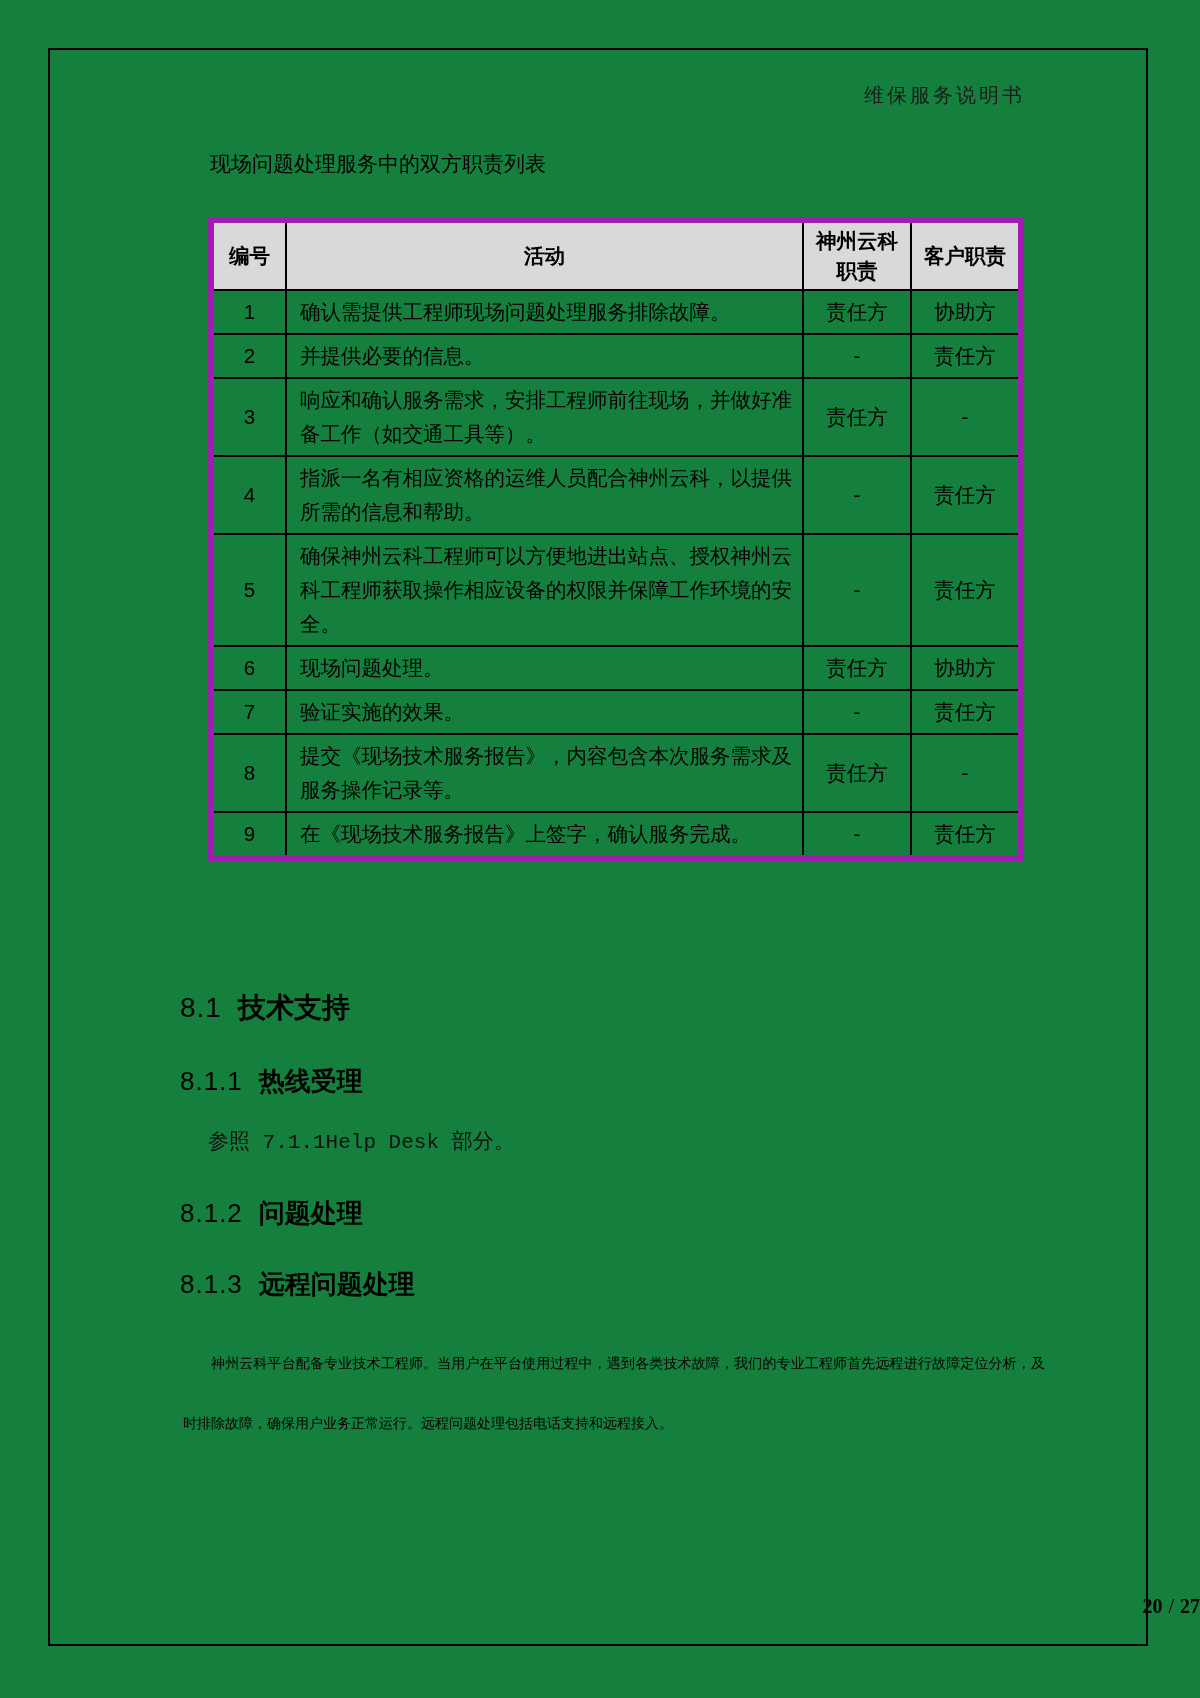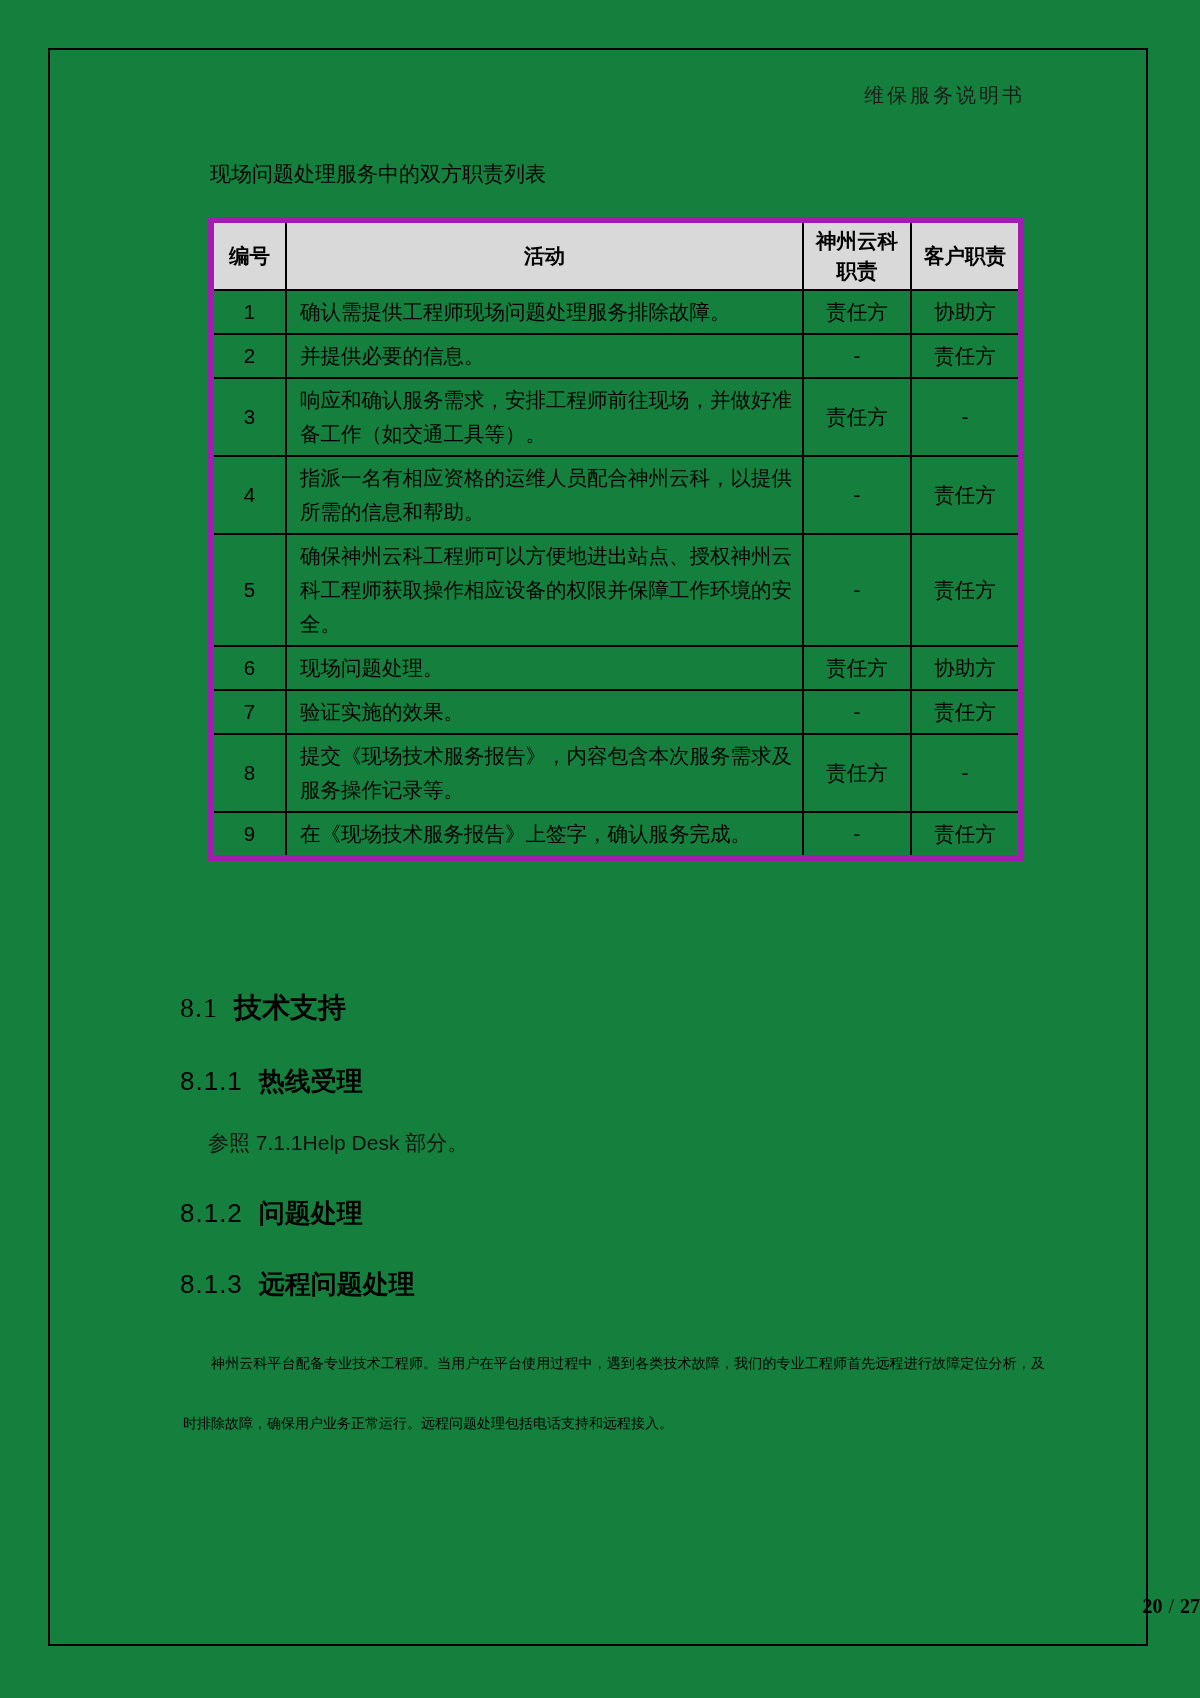--- a/index.html
+++ b/index.html
@@ -27,21 +27,21 @@
     position: absolute;
     top: 82px; right: 175px;
     font-family: "Liberation Serif", "DejaVu Serif", serif;
     font-size: 20px;
     line-height: 26px;
     letter-spacing: 3px;
     color: #1a1a1a;
   }
   .table-caption {
     position: absolute;
-    left: 210px; top: 160px;
+    left: 210px; top: 150px;
     font-size: 21px;
     line-height: 28px;
     color: #000;
   }
   table.resp-table {
     position: absolute;
     left: 208px; top: 217px;
     width: 810px;
     border-collapse: collapse;
     table-layout: fixed;
@@ -78,30 +78,30 @@
   }
   .heading .h-num {
     font-weight: 400;
     margin-right: 16px;
     letter-spacing: 1px;
   }
   .heading .h-title {
     font-weight: 700;
   }
   .h-level1 { top: 912px; font-size: 30px; line-height: 42px; }
-  .h-level2 { top: 988px; font-size: 28px; line-height: 40px; font-family: Liberation Serif, serif; }
+  .h-level2 { top: 988px; font-size: 28px; line-height: 40px; }
   .h-level3 { font-size: 26px; line-height: 38px; }
   #h-811 { top: 1062px; }
   #h-812 { top: 1194px; }
   #h-813 { top: 1265px; }
   .ref-text {
     position: absolute;
     left: 208px; top: 1128px;
     margin: 0;
-    font-family: Liberation Sans, sans-serif;
+    font-family: Liberation Mono, monospace;
     font-size: 21px;
     line-height: 30px;
     color: #111;
   }
   .body-para {
     position: absolute;
     left: 183px; top: 1333px;
     width: 862px;
     margin: 0;
     font-size: 14px;

